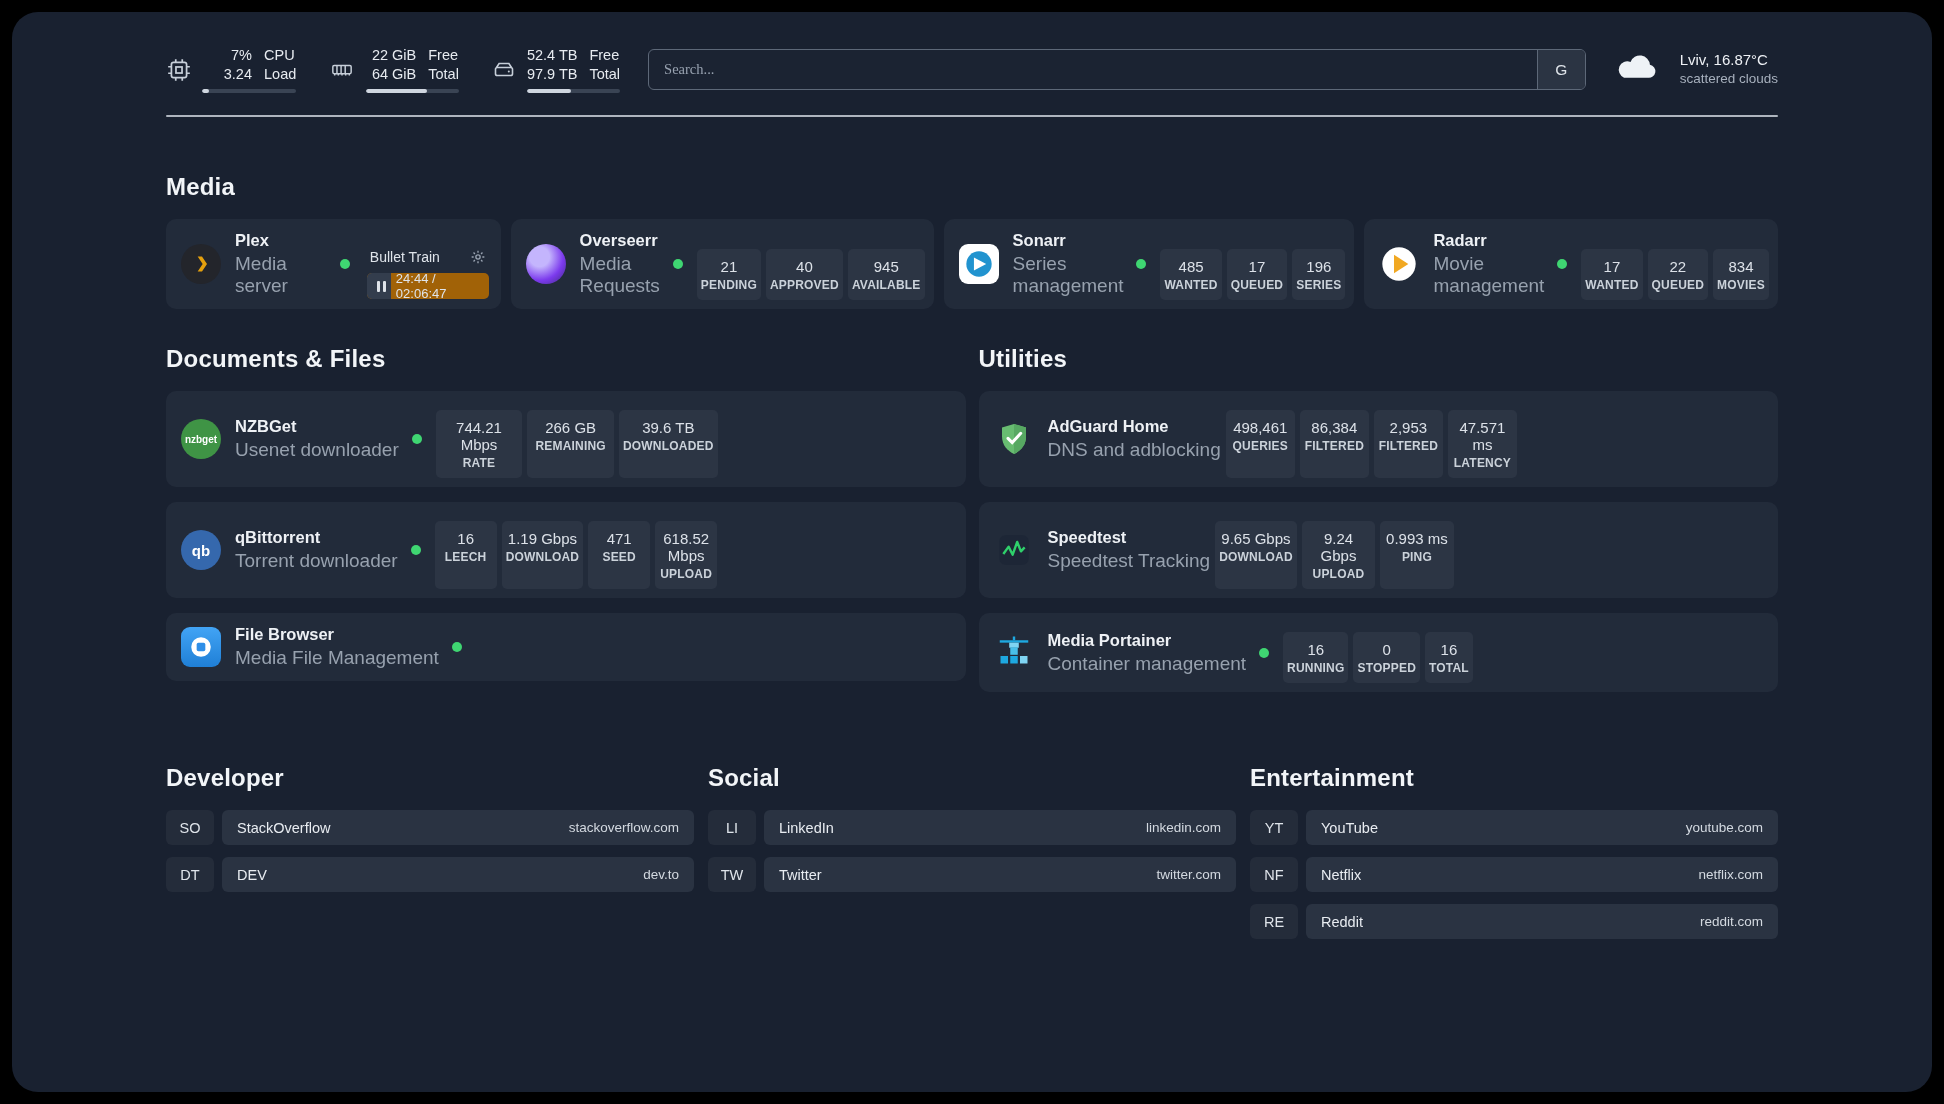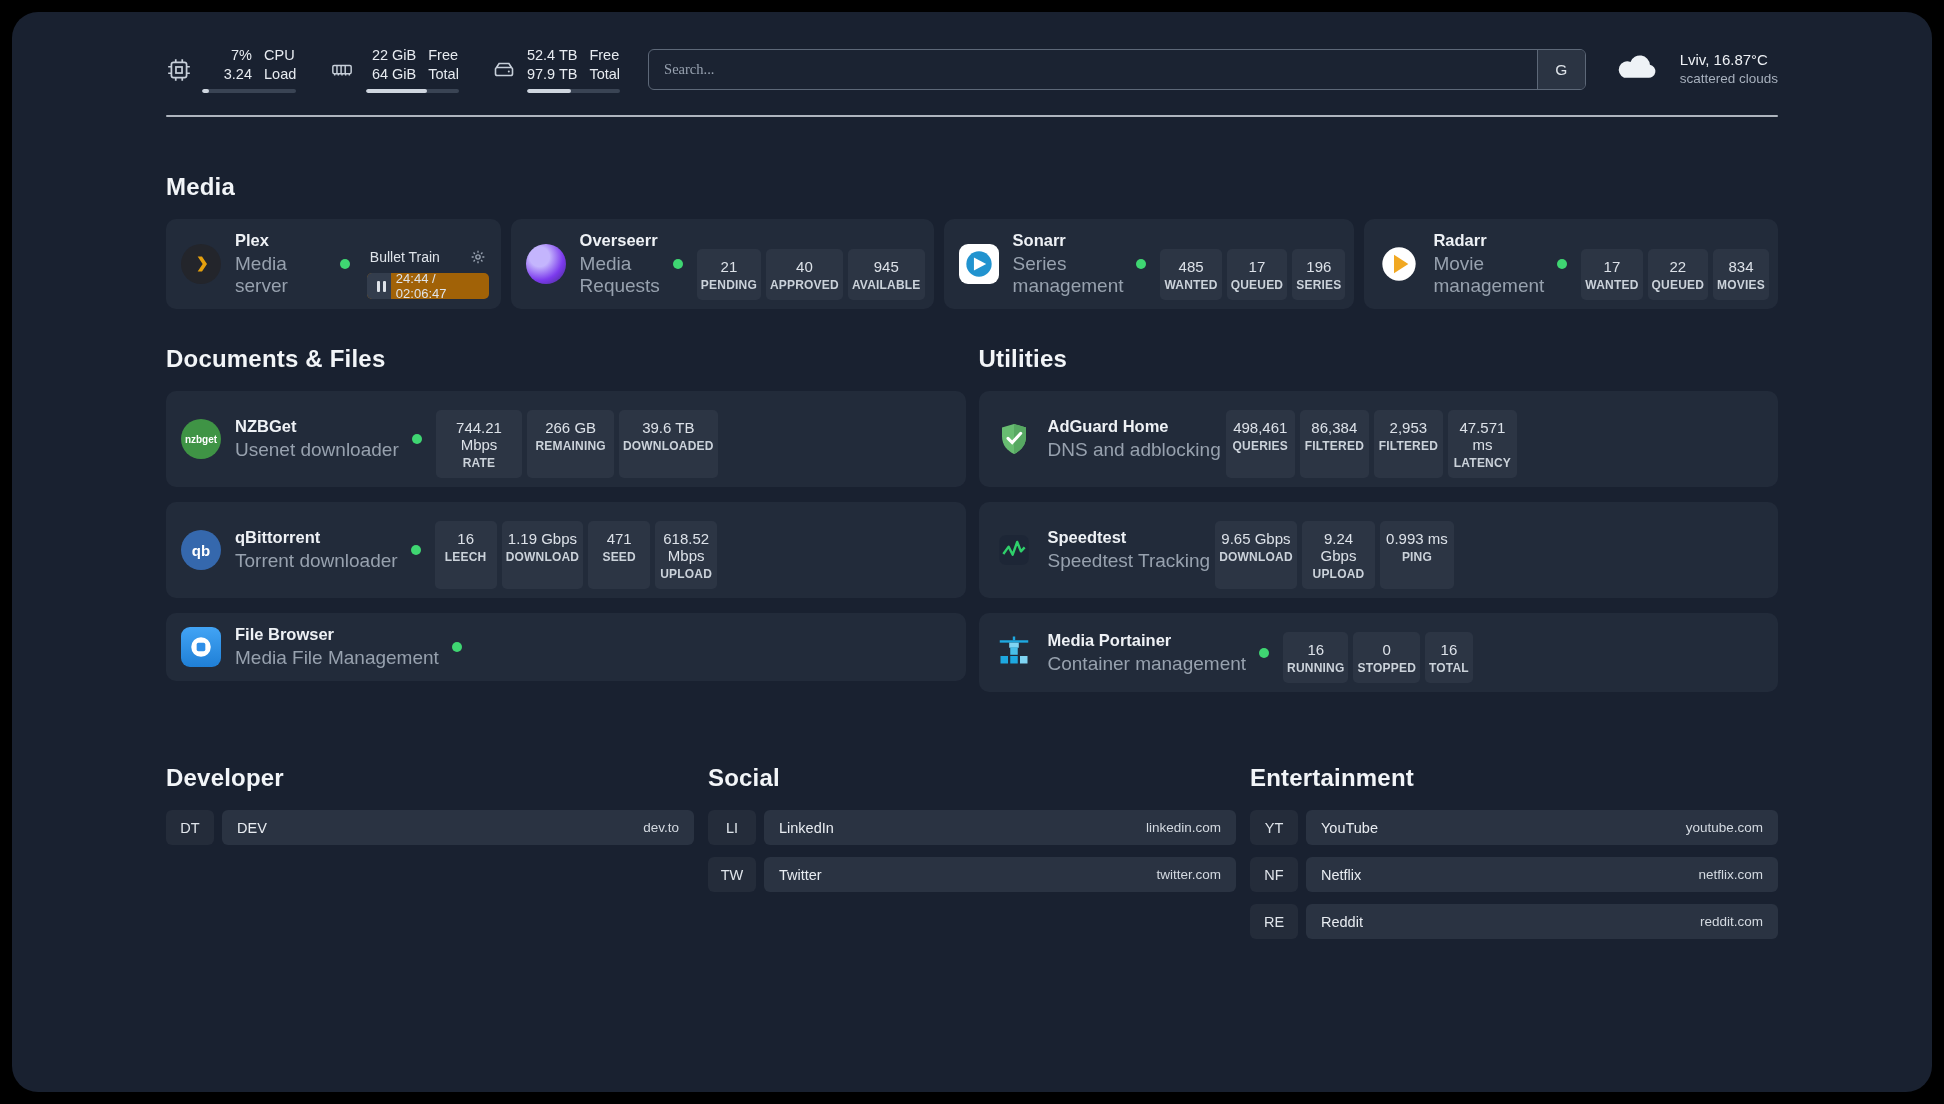--- a/index.html
+++ b/index.html
@@ -504,20 +504,27 @@
           </div>
         </div>
       </div>
     </div>
 
     <div class="bookmarks">
       <div>
         <h2 class="section-title">Developer</h2>
         <div class="bm-list">
           <div class="bm-row">
+            <span class="bm-abbr">SO</span>
+            <span class="bm-main">
+              <span class="bm-name">StackOverflow</span>
+              <span class="bm-url">stackoverflow.com</span>
+            </span>
+          </div>
+          <div class="bm-row">
             <span class="bm-abbr">DT</span>
             <span class="bm-main">
               <span class="bm-name">DEV</span>
               <span class="bm-url">dev.to</span>
             </span>
           </div>
         </div>
       </div>
 
       <div>

